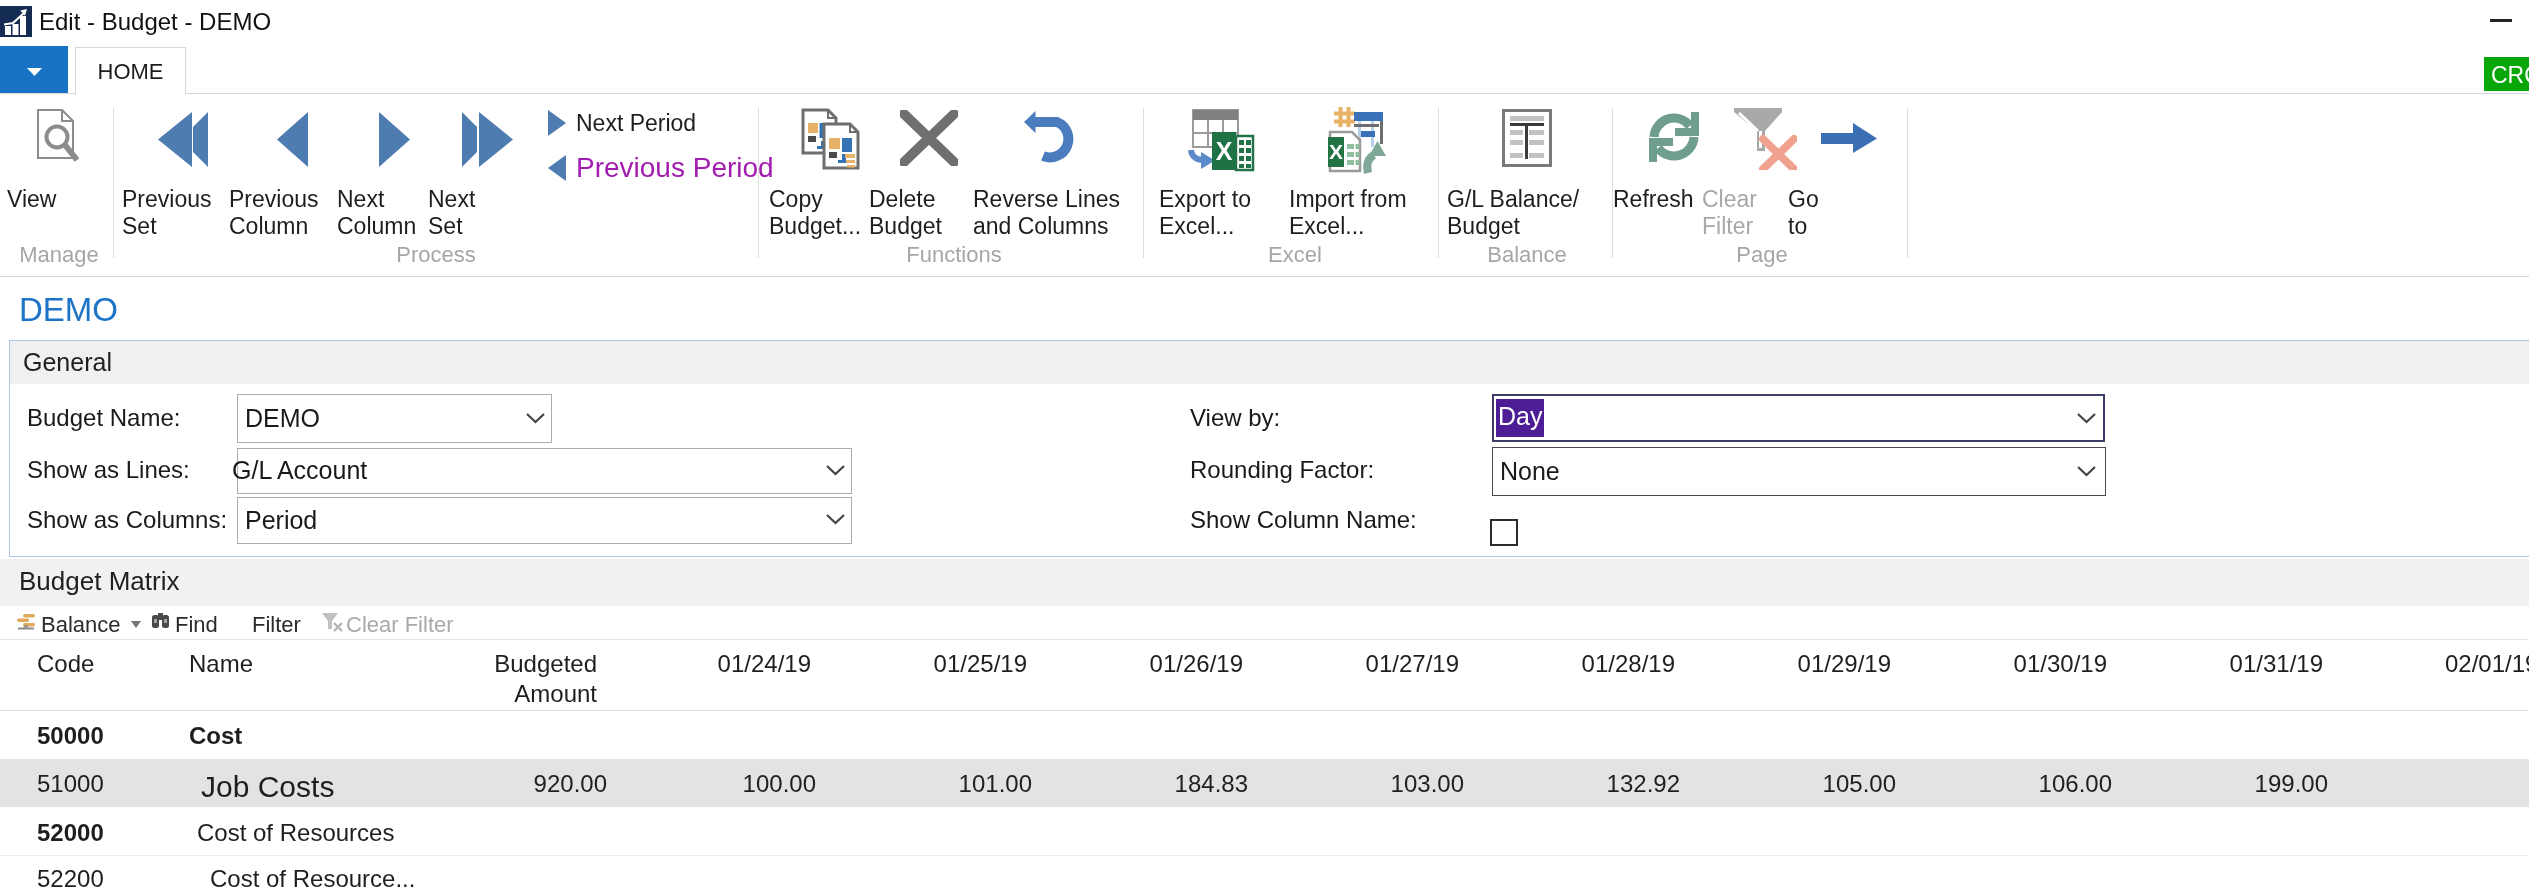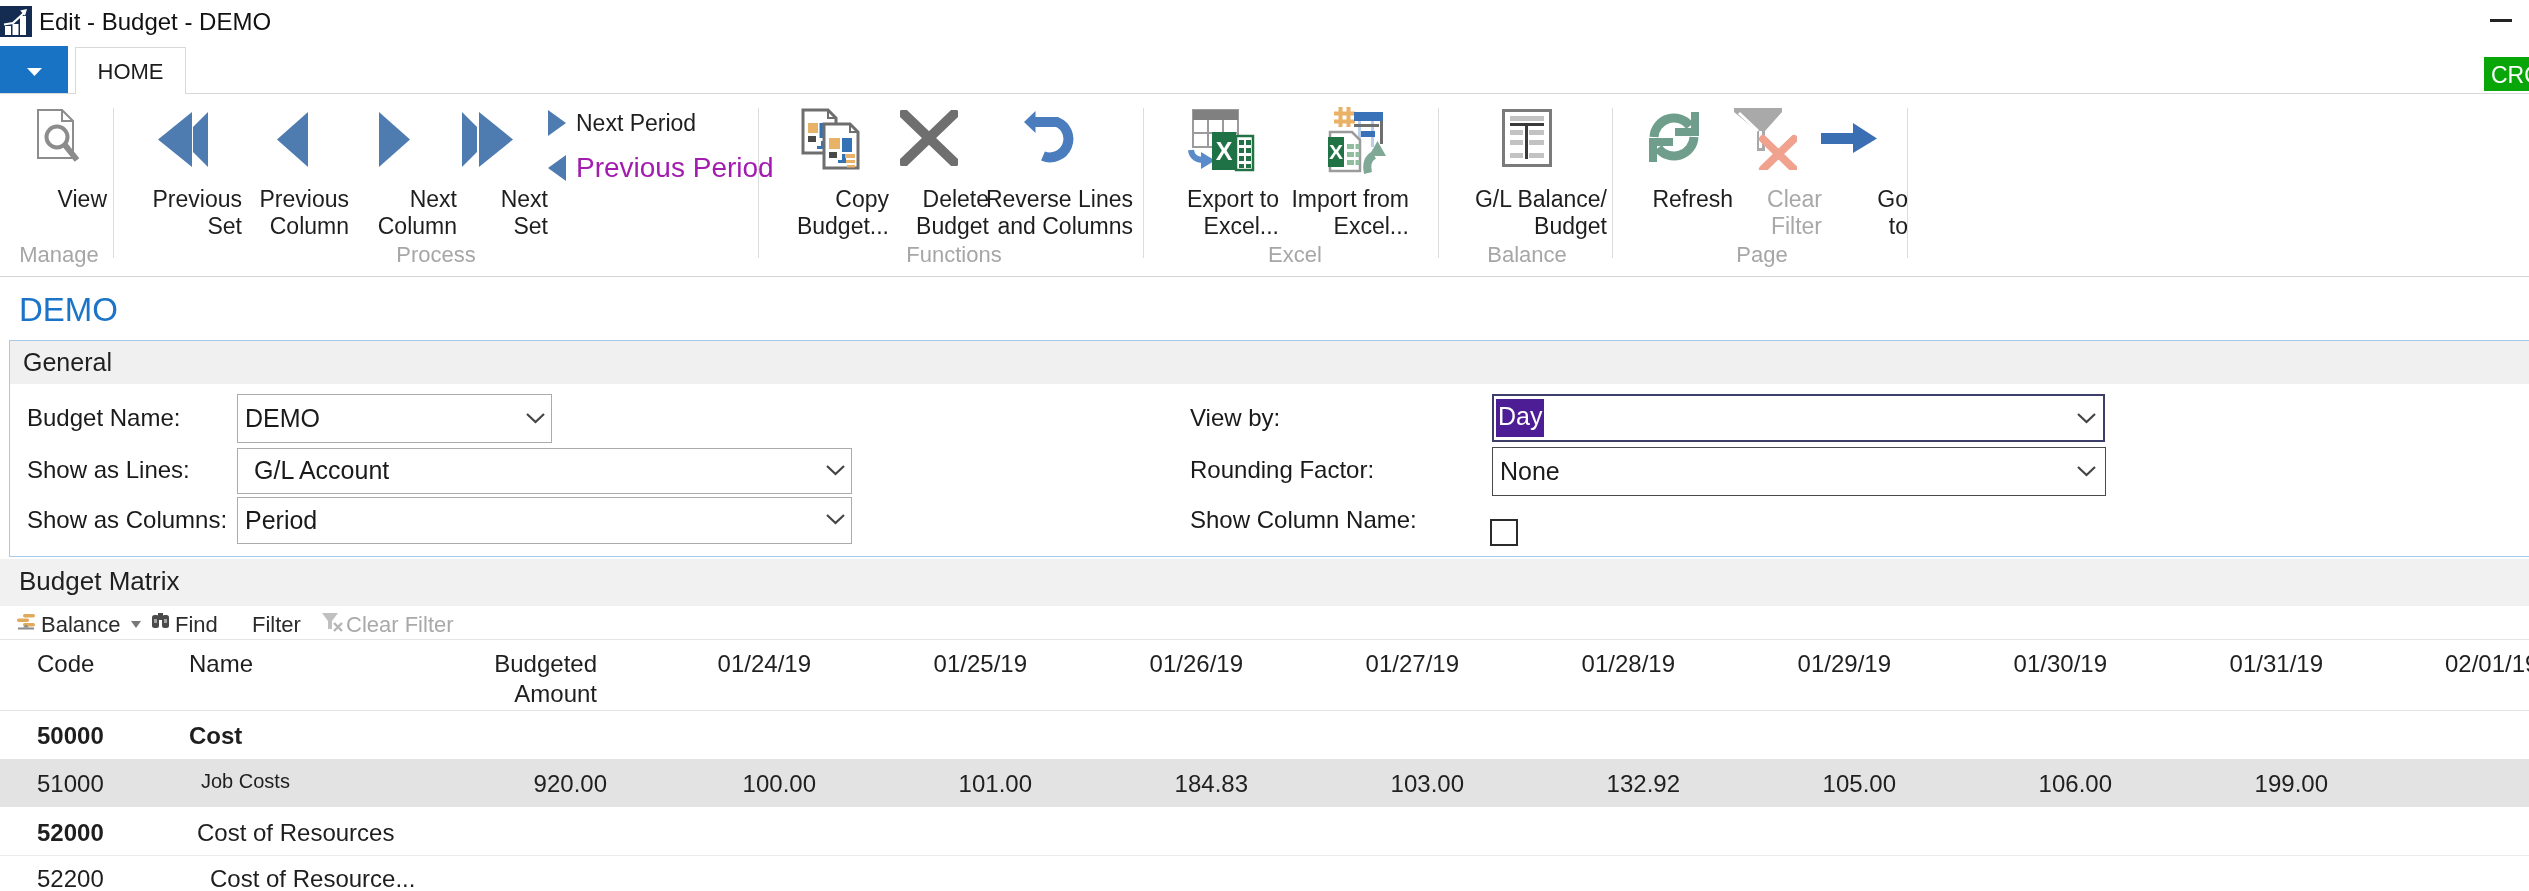--- a/index.html
+++ b/index.html
@@ -1,18 +1,18 @@
 <!DOCTYPE html>
 <html><head>
 <meta charset="utf-8">
 <style>
   html,body{margin:0;padding:0}
   body{width:2529px;height:891px;background:#fff;font-family:"Liberation Sans",sans-serif;position:relative;overflow:hidden;color:#1e1e1e}
   .abs{position:absolute}
-  .lbl{position:absolute;text-align:right;font-size:23px;line-height:27px;color:#1e1e1e;white-space:nowrap}
+  .lbl{position:absolute;text-align:left;font-size:23px;line-height:27px;color:#1e1e1e;white-space:nowrap}
   .grp{position:absolute;text-align:center;font-size:22px;color:#a6a6a6;white-space:nowrap}
   .sep{position:absolute;width:1px;background:#dcdcdc;top:108px;height:150px}
   .fbox{position:absolute;background:#fff;border:1px solid #ababab;box-sizing:border-box}
   .flabel{position:absolute;font-size:24px;color:#1a1a1a;white-space:nowrap}
   .ftext{position:absolute;font-size:25px;color:#1a1a1a;white-space:nowrap}
   .rv{position:absolute;font-size:24px;color:#1f1f1f;white-space:nowrap;transform:translateX(-100%)}
 </style>
 </head>
 <body>
 
@@ -222,21 +222,21 @@
 <div class="flabel" style="left:27px;top:456px">Show as Lines:</div>
 <div class="flabel" style="left:27px;top:506px">Show as Columns:</div>
 
 <div class="fbox" style="left:237px;top:394px;width:315px;height:49px"></div>
 <div class="ftext" style="left:245px;top:404px">DEMO</div>
 <svg class="abs" style="left:526px;top:413px" width="19" height="11" viewBox="0 0 19 11">
     <path d="M1 1 L9.5 9 L18 1" fill="none" stroke="#444" stroke-width="2.2"></path>
   </svg>
 
 <div class="fbox" style="left:237px;top:448px;width:615px;height:46px"></div>
-<div class="ftext" style="left:254px;top:456px">G/L Account</div>
+<div class="ftext" style="left:232px;top:456px">G/L Account</div>
 <svg class="abs" style="left:826px;top:465px" width="19" height="11" viewBox="0 0 19 11">
     <path d="M1 1 L9.5 9 L18 1" fill="none" stroke="#444" stroke-width="2.2"></path>
   </svg>
 
 <div class="fbox" style="left:237px;top:497px;width:615px;height:47px"></div>
 <div class="ftext" style="left:245px;top:506px">Period</div>
 <svg class="abs" style="left:826px;top:514px" width="19" height="11" viewBox="0 0 19 11">
     <path d="M1 1 L9.5 9 L18 1" fill="none" stroke="#444" stroke-width="2.2"></path>
   </svg>
 
@@ -300,21 +300,21 @@
 <div class="rv" style="left:2107px;top:650px">01/30/19</div>
 <div class="rv" style="left:2323px;top:650px">01/31/19</div>
 <div class="abs" style="left:2445px;top:650px;font-size:24px">02/01/19</div>
 <div class="abs" style="left:0;top:710px;width:2529px;height:1px;background:#e2e2e2"></div>
 
 <div class="abs" style="left:37px;top:722px;font-size:24px;font-weight:bold">50000</div>
 <div class="abs" style="left:189px;top:722px;font-size:24px;font-weight:bold">Cost</div>
 
 <div class="abs" style="left:0;top:759px;width:2529px;height:48px;background:#e3e3e3"></div>
 <div class="abs" style="left:37px;top:770px;font-size:24px">51000</div>
-<div class="abs" style="left:201px;top:770px;font-size:20px">Job Costs</div>
+<div class="abs" style="left:201px;top:770px;font-size:30px">Job Costs</div>
 <div class="rv" style="left:607px;top:770px">920.00</div>
 <div class="rv" style="left:816px;top:770px">100.00</div>
 <div class="rv" style="left:1032px;top:770px">101.00</div>
 <div class="rv" style="left:1248px;top:770px">184.83</div>
 <div class="rv" style="left:1464px;top:770px">103.00</div>
 <div class="rv" style="left:1680px;top:770px">132.92</div>
 <div class="rv" style="left:1896px;top:770px">105.00</div>
 <div class="rv" style="left:2112px;top:770px">106.00</div>
 <div class="rv" style="left:2328px;top:770px">199.00</div>
 

